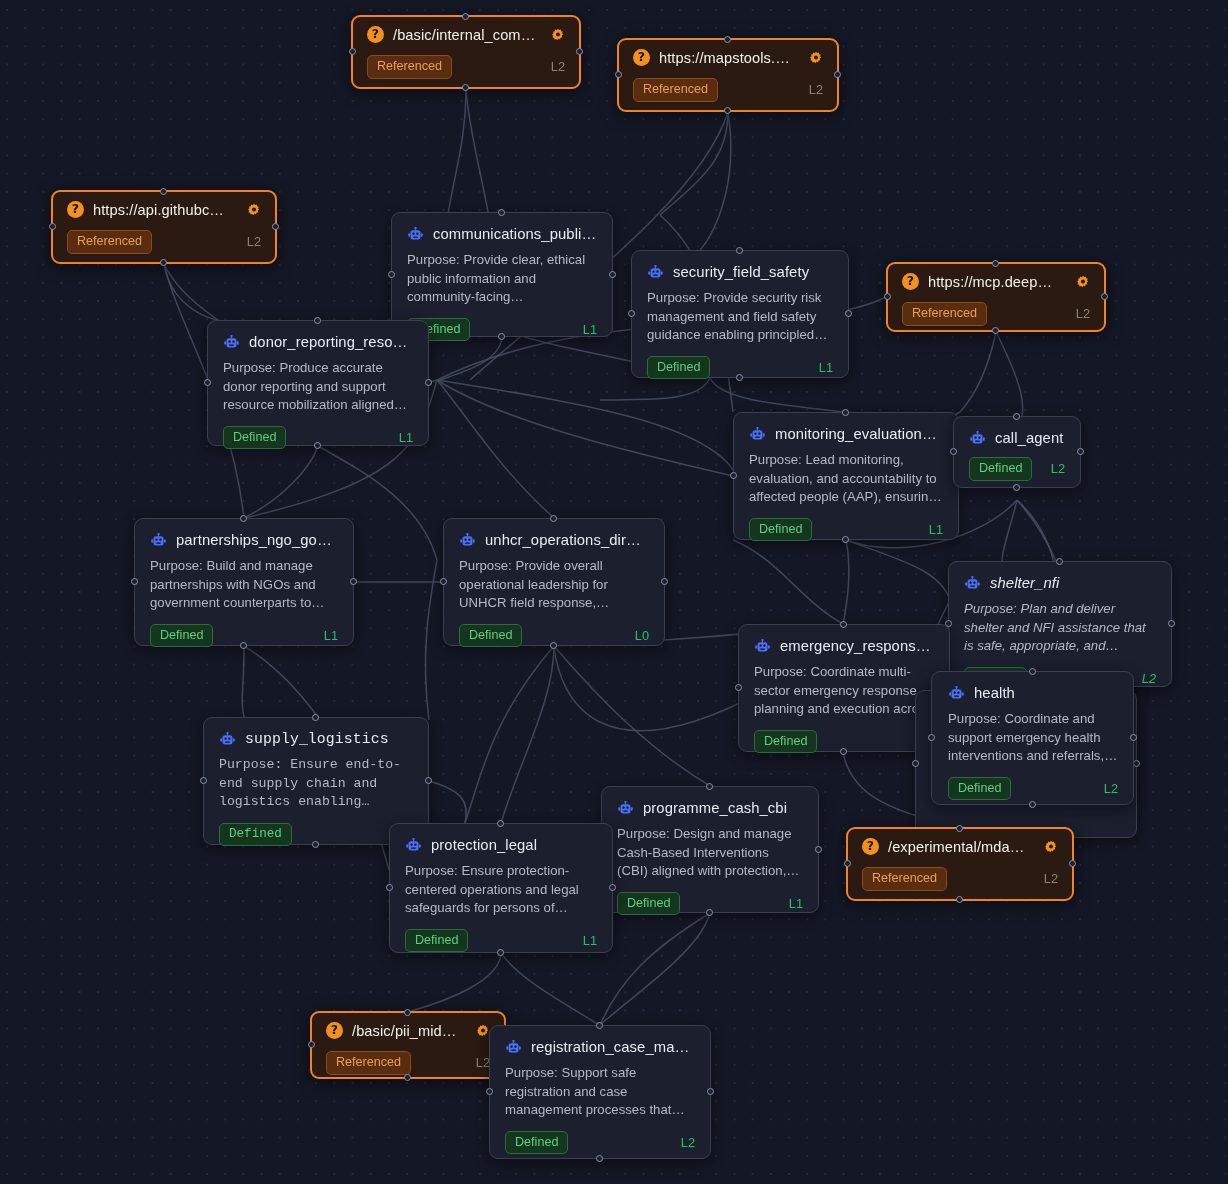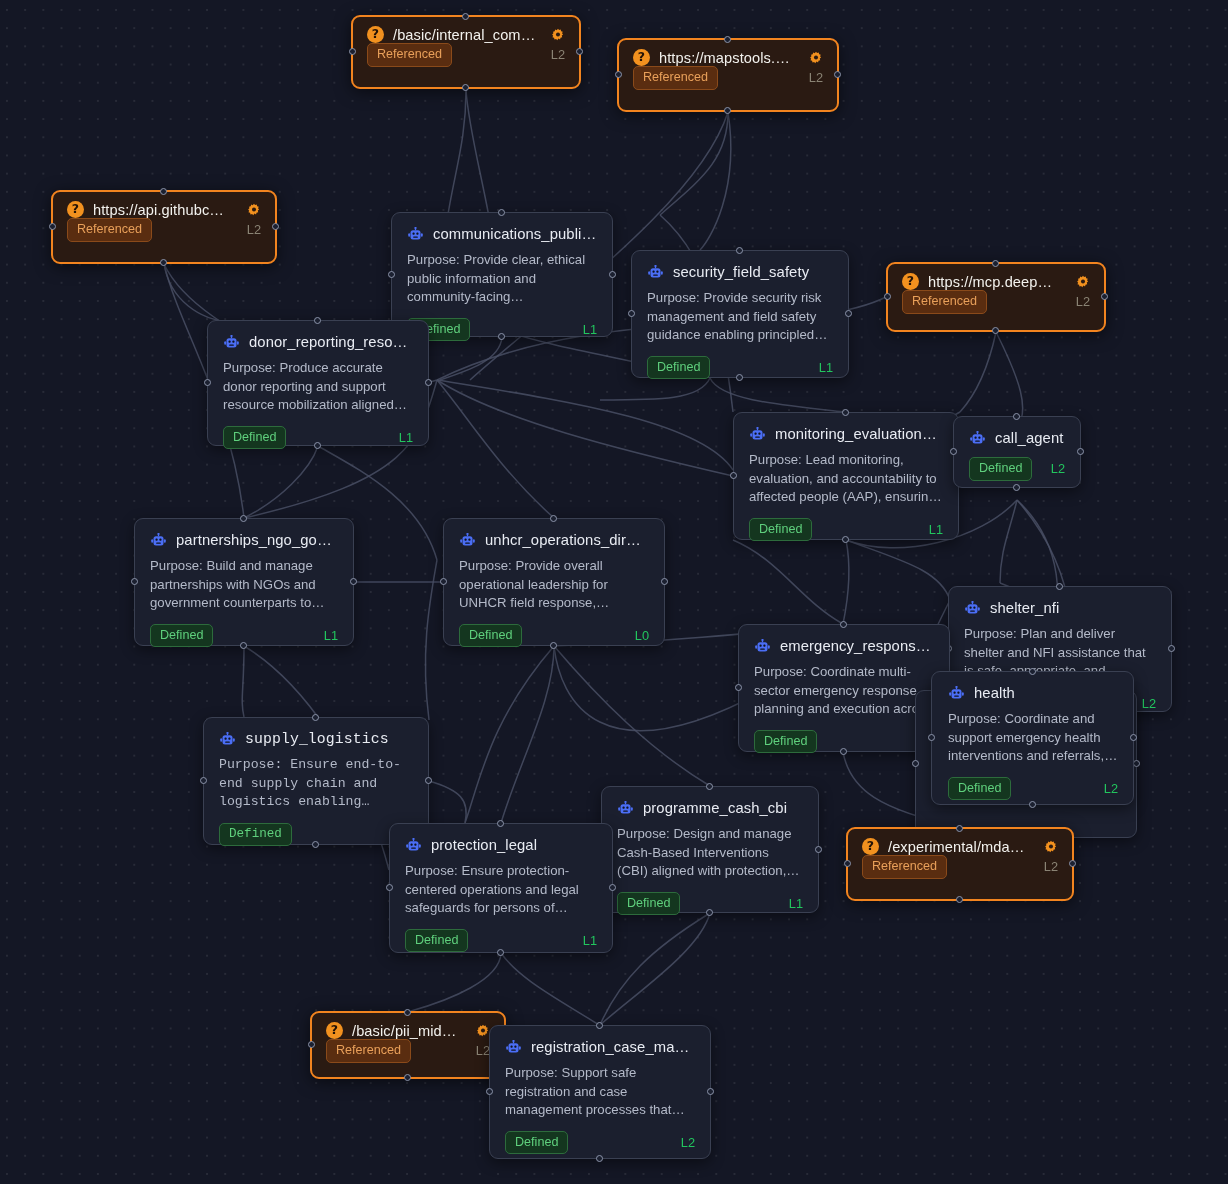--- a/index.html
+++ b/index.html
@@ -57,21 +57,21 @@
 
   .node-purpose {
     margin-top: 9px;
     color: #b4bac9; font-size: 13.2px; line-height: 18.5px;
     display: -webkit-box; -webkit-line-clamp: 3; -webkit-box-orient: vertical;
     overflow: hidden;
   }
   .node-foot {
     margin-top: 11px; display: flex; align-items: center; justify-content: space-between;
   }
-  .node.ref .node-foot { margin-top: 0; }
+  .node.ref .node-foot { margin-top: 12px; }
   .badge {
     font-size: 12.6px; padding: 4px 9px 5px; border-radius: 5px; line-height: 1;
   }
   .badge.defined { background: #14361f; border: 1px solid #2d6b3c; color: #5fd07d; }
   .badge.referenced { background: #5a2d10; border: 1px solid #8a4a1a; color: #e9a05a; }
   .level { color: #22c55e; font-size: 12.8px; }
   .node.ref .level { color: #8a8374; }
 
   
   .port {
@@ -372,21 +372,21 @@
         <div class="node-purpose">Purpose: Provide overall operational leadership for UNHCR field response, ensuring principled, safe, accountabl…</div>
         <div class="node-foot">
           <span class="badge defined">Defined</span>
           <span class="level">L0</span>
         </div>
         <span class="port t"></span>
         <span class="port b"></span>
         <span class="port l"></span>
         <span class="port r"></span>
       </div>
-      <div class="node agent" style="left: 948px; top: 586px; width: 224px; height: 126px; z-index: 13;">
+      <div class="node agent" style="left: 948px; top: 561px; width: 224px; height: 126px; z-index: 13; font-style: italic;">
         <div class="node-head">
           <svg class="bot-icon" viewBox="0 0 20 18">
             <rect x="4" y="4" width="12" height="11" rx="3" fill="#4b6ef5"></rect>
             <rect x="6.4" y="6.6" width="2.6" height="2.8" rx="1" fill="#0f1320"></rect>
             <rect x="11" y="6.6" width="2.6" height="2.8" rx="1" fill="#0f1320"></rect>
             <rect x="7.2" y="11.4" width="5.6" height="1.5" rx=".7" fill="#0f1320"></rect>
             <rect x="9.2" y="0.8" width="1.6" height="3.2" rx=".8" fill="#4b6ef5"></rect>
             <circle cx="10" cy="1" r="1.3" fill="#4b6ef5"></circle>
             <rect x="1.3" y="7.5" width="2.2" height="4.2" rx="1.1" fill="#4b6ef5"></rect>
             <rect x="16.5" y="7.5" width="2.2" height="4.2" rx="1.1" fill="#4b6ef5"></rect>

